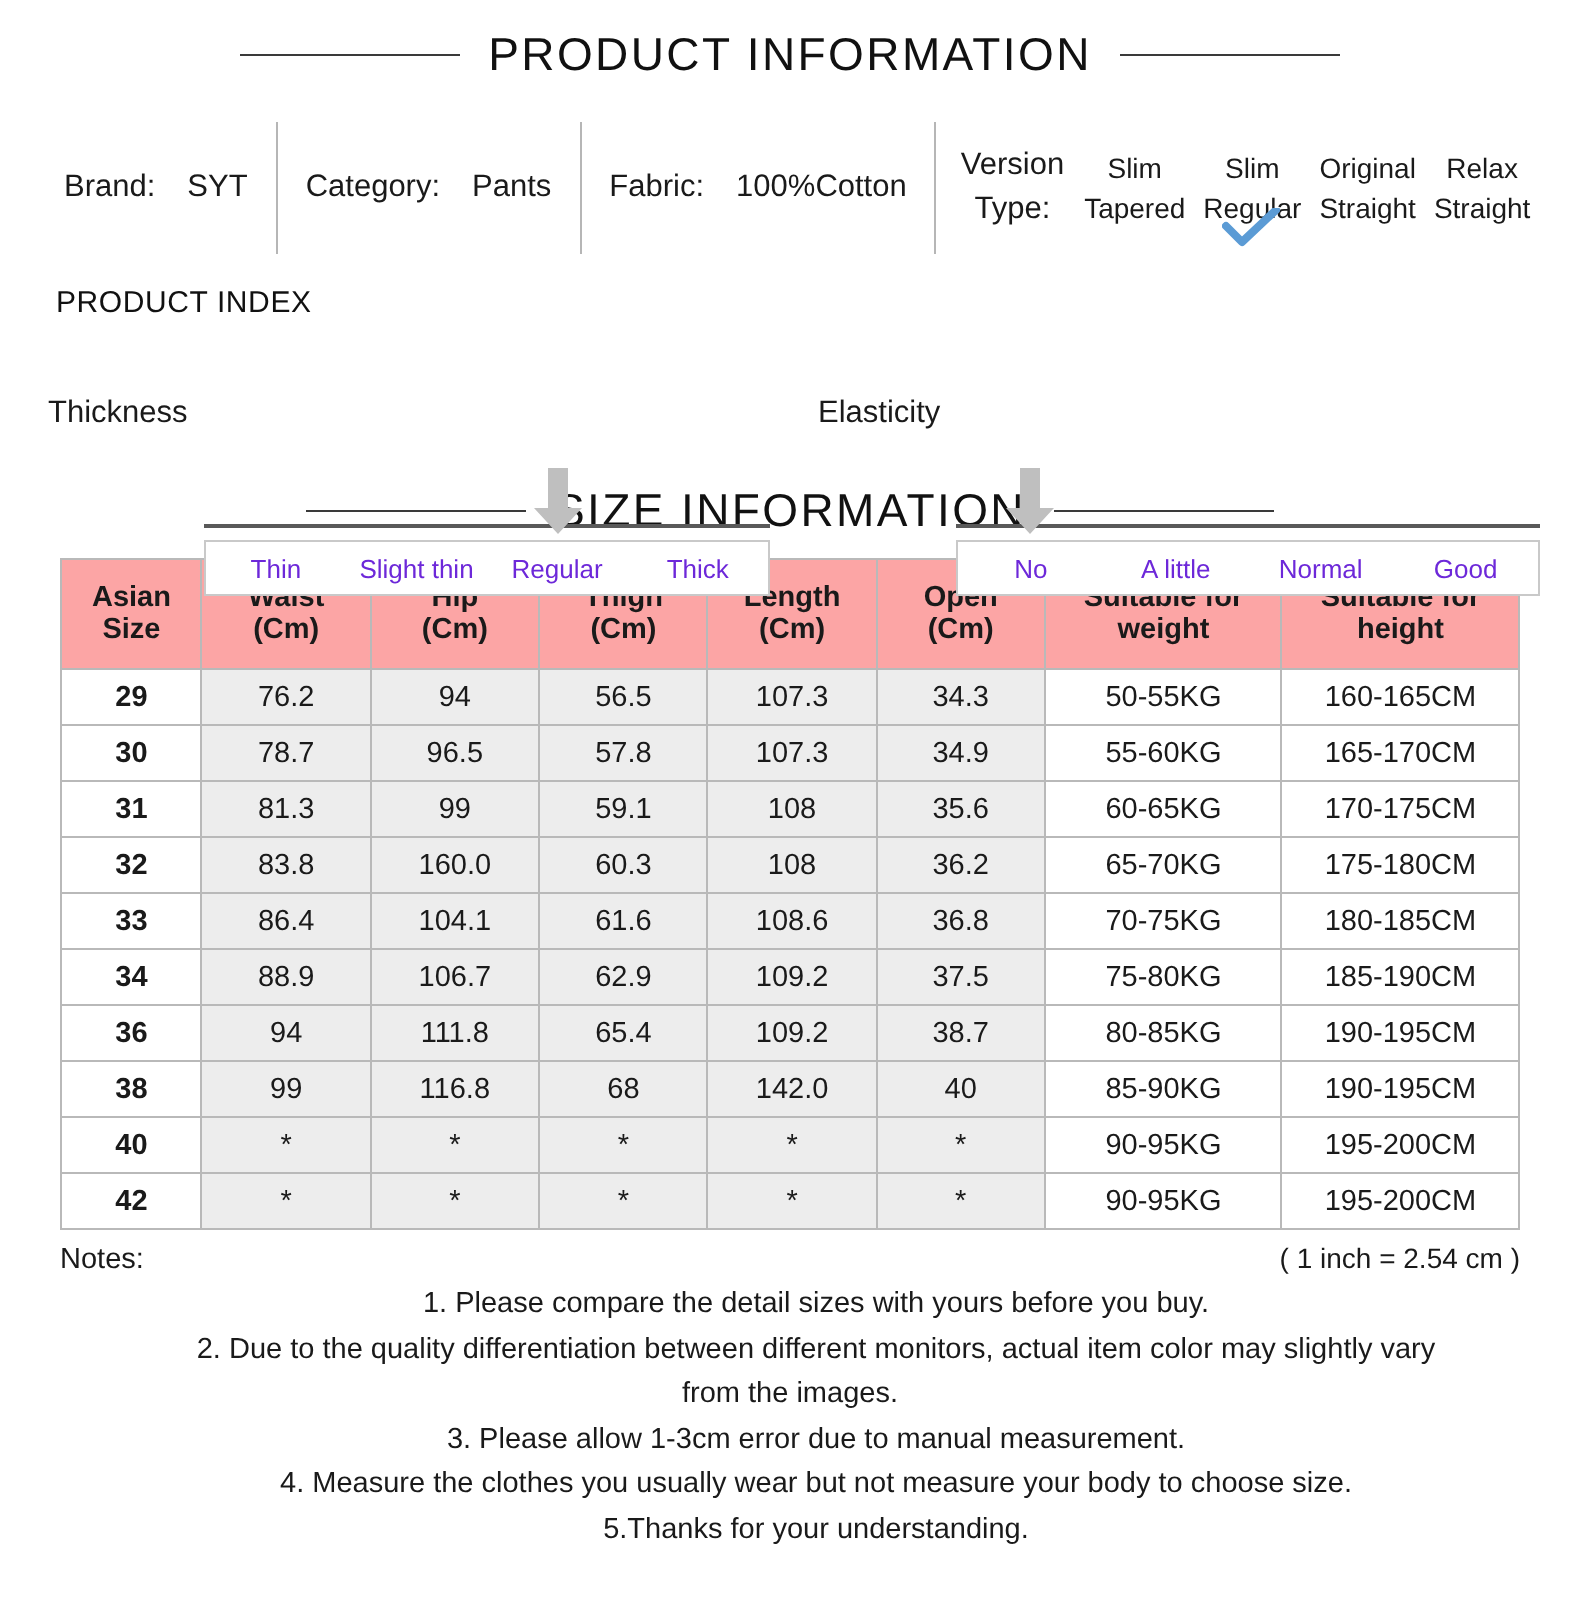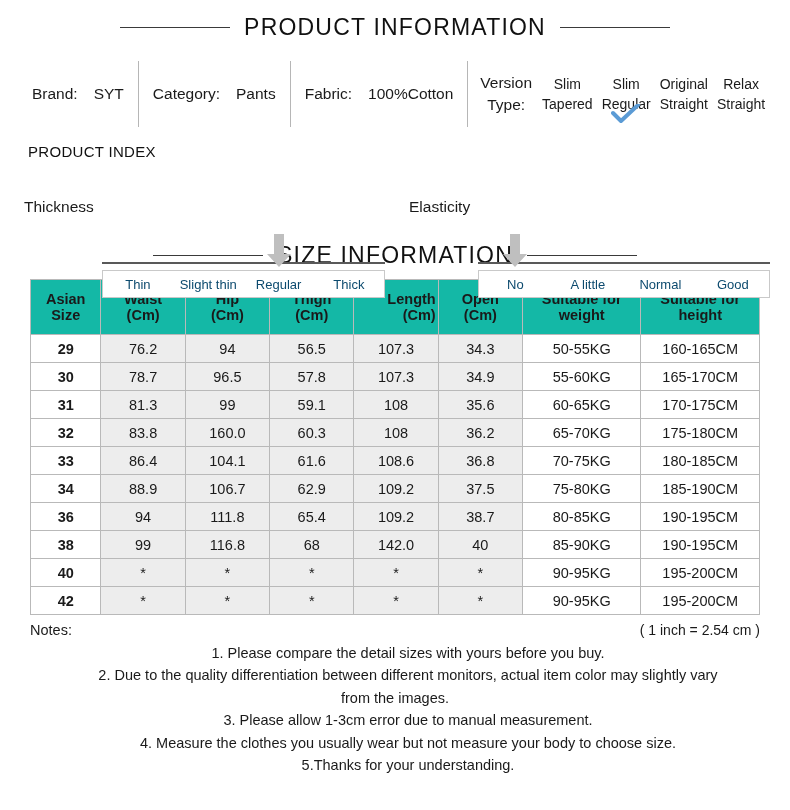--- a/index.html
+++ b/index.html
@@ -151,21 +151,21 @@
     height: 26px;
     background: #fff;
   }
   .scale-item {
     flex: 1 1 0;
     display: flex;
     align-items: center;
     justify-content: center;
     font-size: 13px;
     white-space: nowrap;
-    color: #0c4a6e;
+    color: #6d28d9;
   }
   .scale-arrow {
     position: absolute;
     top: -2px;
     width: 26px;
     height: 34px;
     transform: translateX(-50%);
   }
 
   
@@ -185,21 +185,21 @@
     font-size: 14.5px;
     color: #1a1a1a;
     height: 27px;
     padding: 0 2px;
     overflow: hidden;
     white-space: nowrap;
   }
   table.size-table thead th {
     font-weight: bold;
     height: 27px;
-    background: #14b8a6;
+    background: #fca5a5;
     margin-left: 20px;
   }
   thead th.measure-head { background: #fff; }
   td.measure-cell { background: #ededed; }
   td.size-cell { background: #fff; font-weight: bold; }
   td.fit-cell { background: #fff; }
 
   
   col.c-size   { width: 66px; }
   col.c-meas   { width: 79px; }
@@ -357,21 +357,21 @@
             <div>(Cm)</div>
           </th>
           <th class="measure-head" rowspan="1" style="height: 54px;">
             <div>Hip</div>
             <div>(Cm)</div>
           </th>
           <th class="measure-head" rowspan="1" style="height: 54px;">
             <div>Thigh</div>
             <div>(Cm)</div>
           </th>
-          <th class="measure-head" rowspan="1" style="height: 54px; text-align: right;">
+          <th class="measure-head" rowspan="1" style="height: 54px;">
             <div>Length</div>
             <div>(Cm)</div>
           </th>
           <th class="measure-head" rowspan="1" style="height: 54px;">
             <div>Open</div>
             <div>(Cm)</div>
           </th>
           <th class="fit-head" rowspan="1" style="height: 54px;">
             <div>Suitable for</div>
             <div>weight</div>

